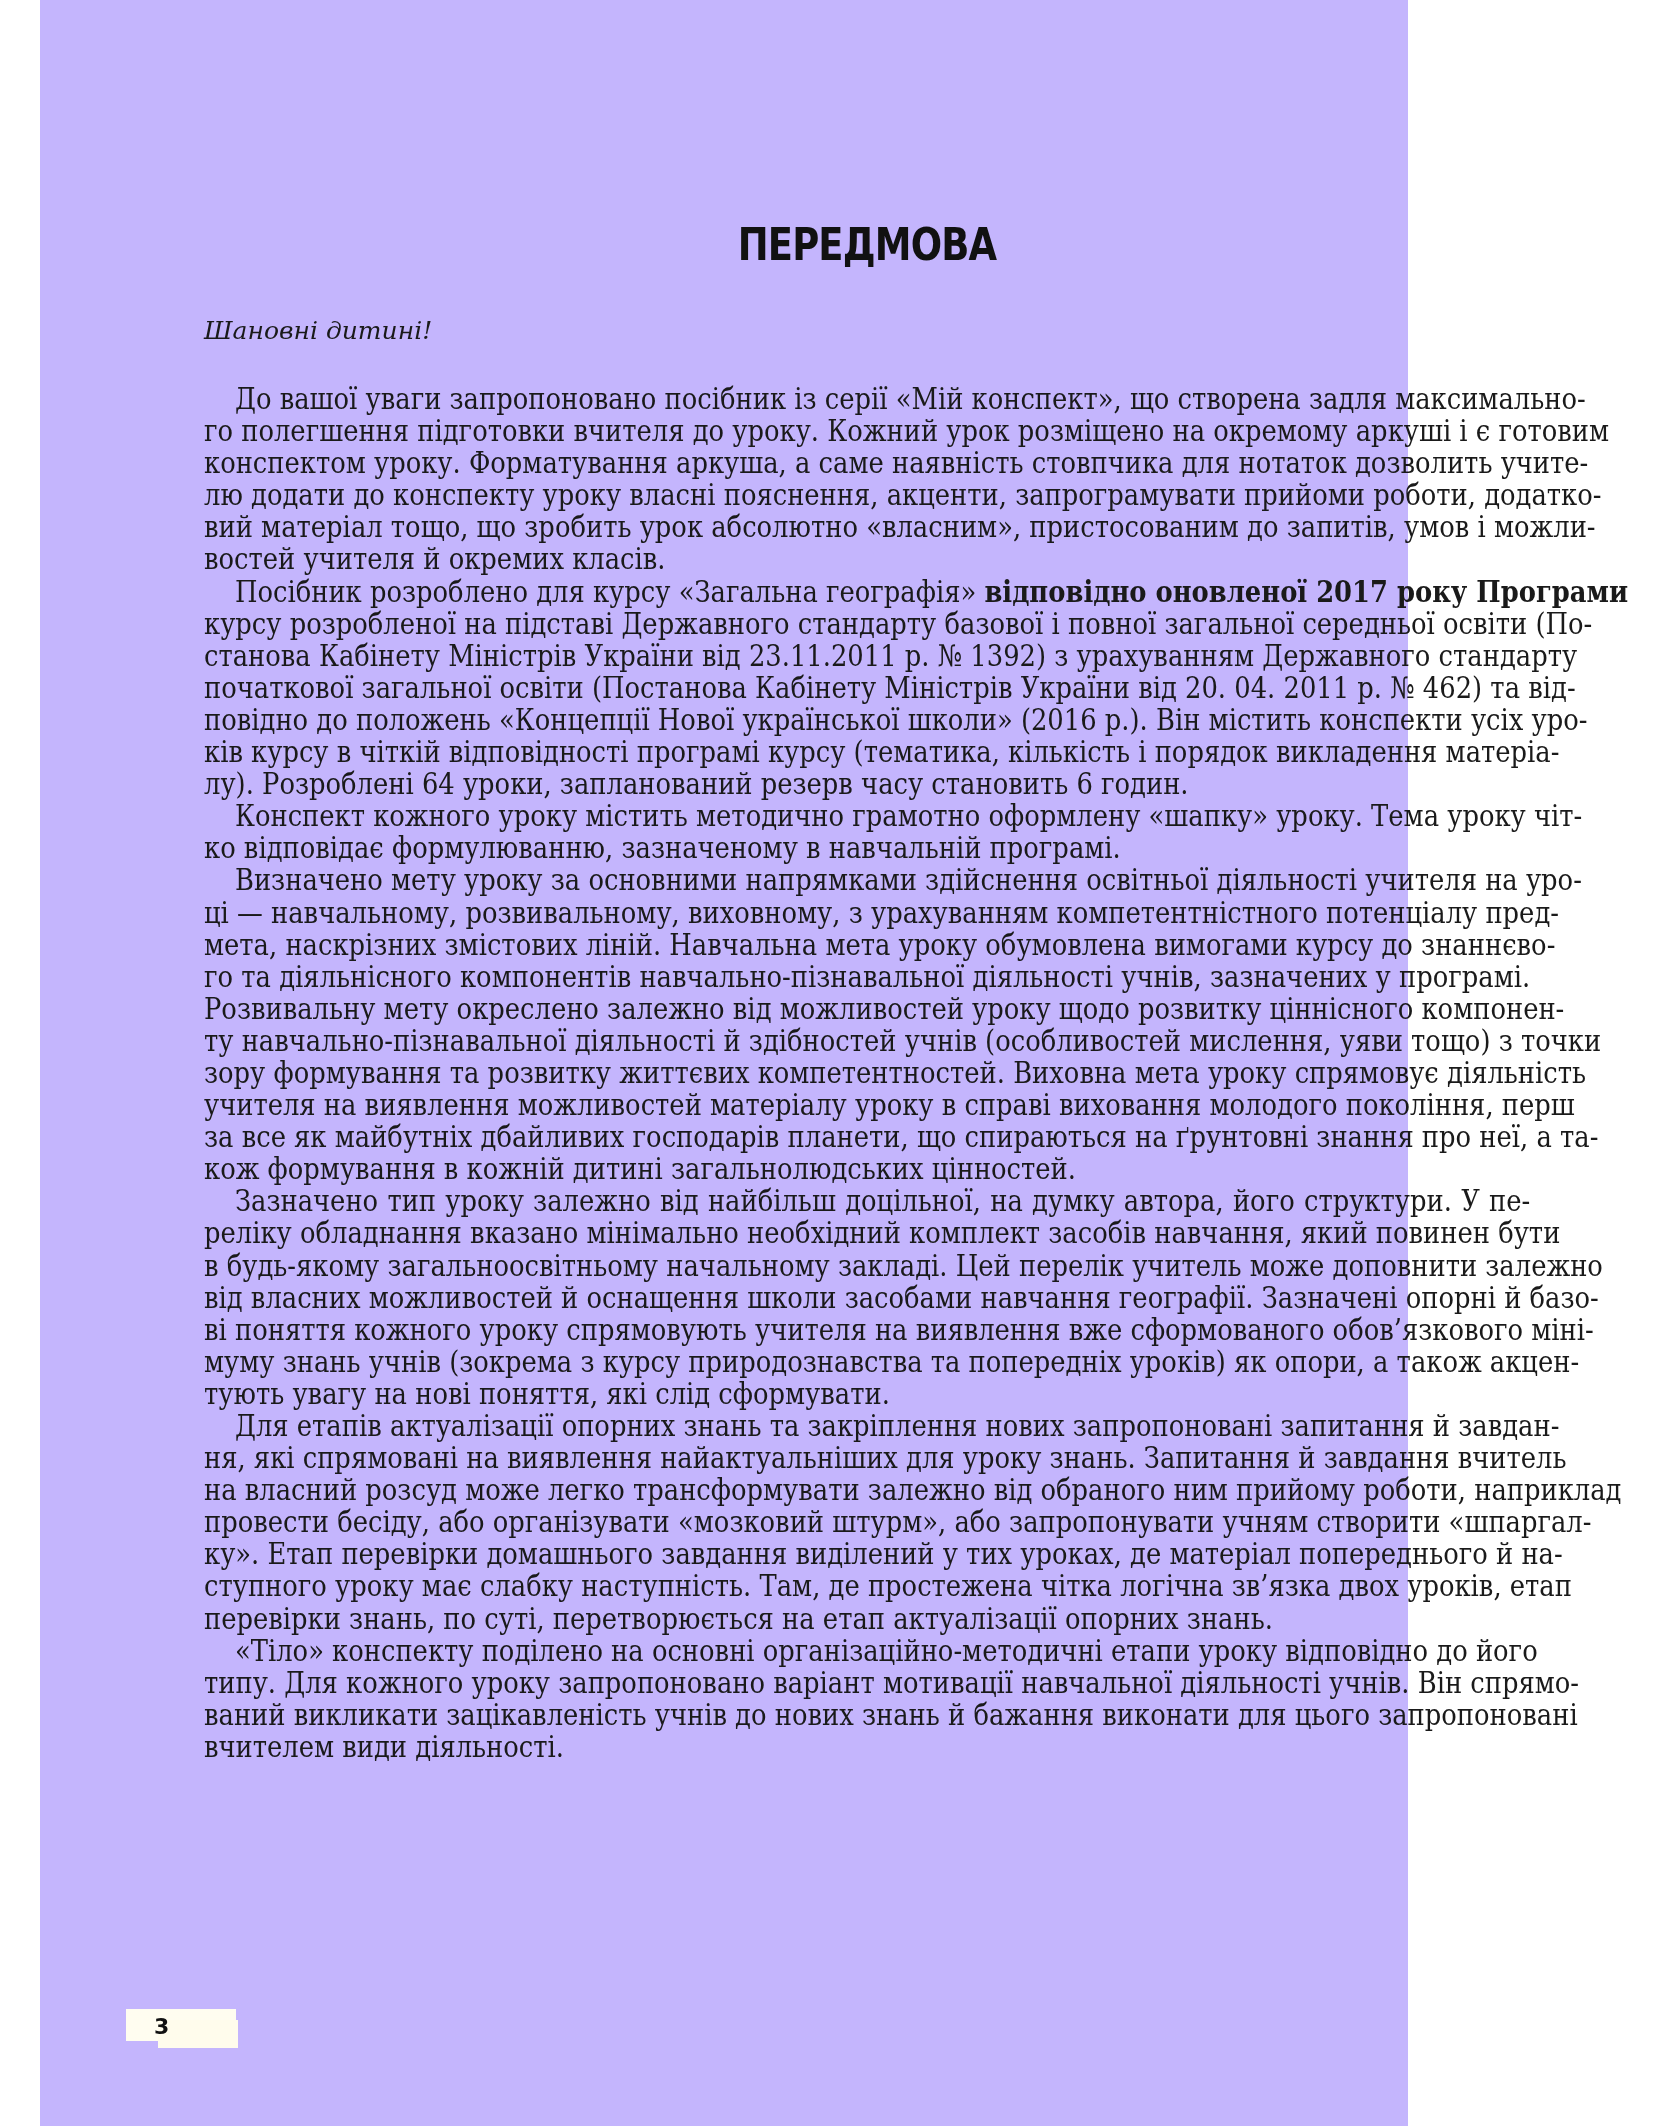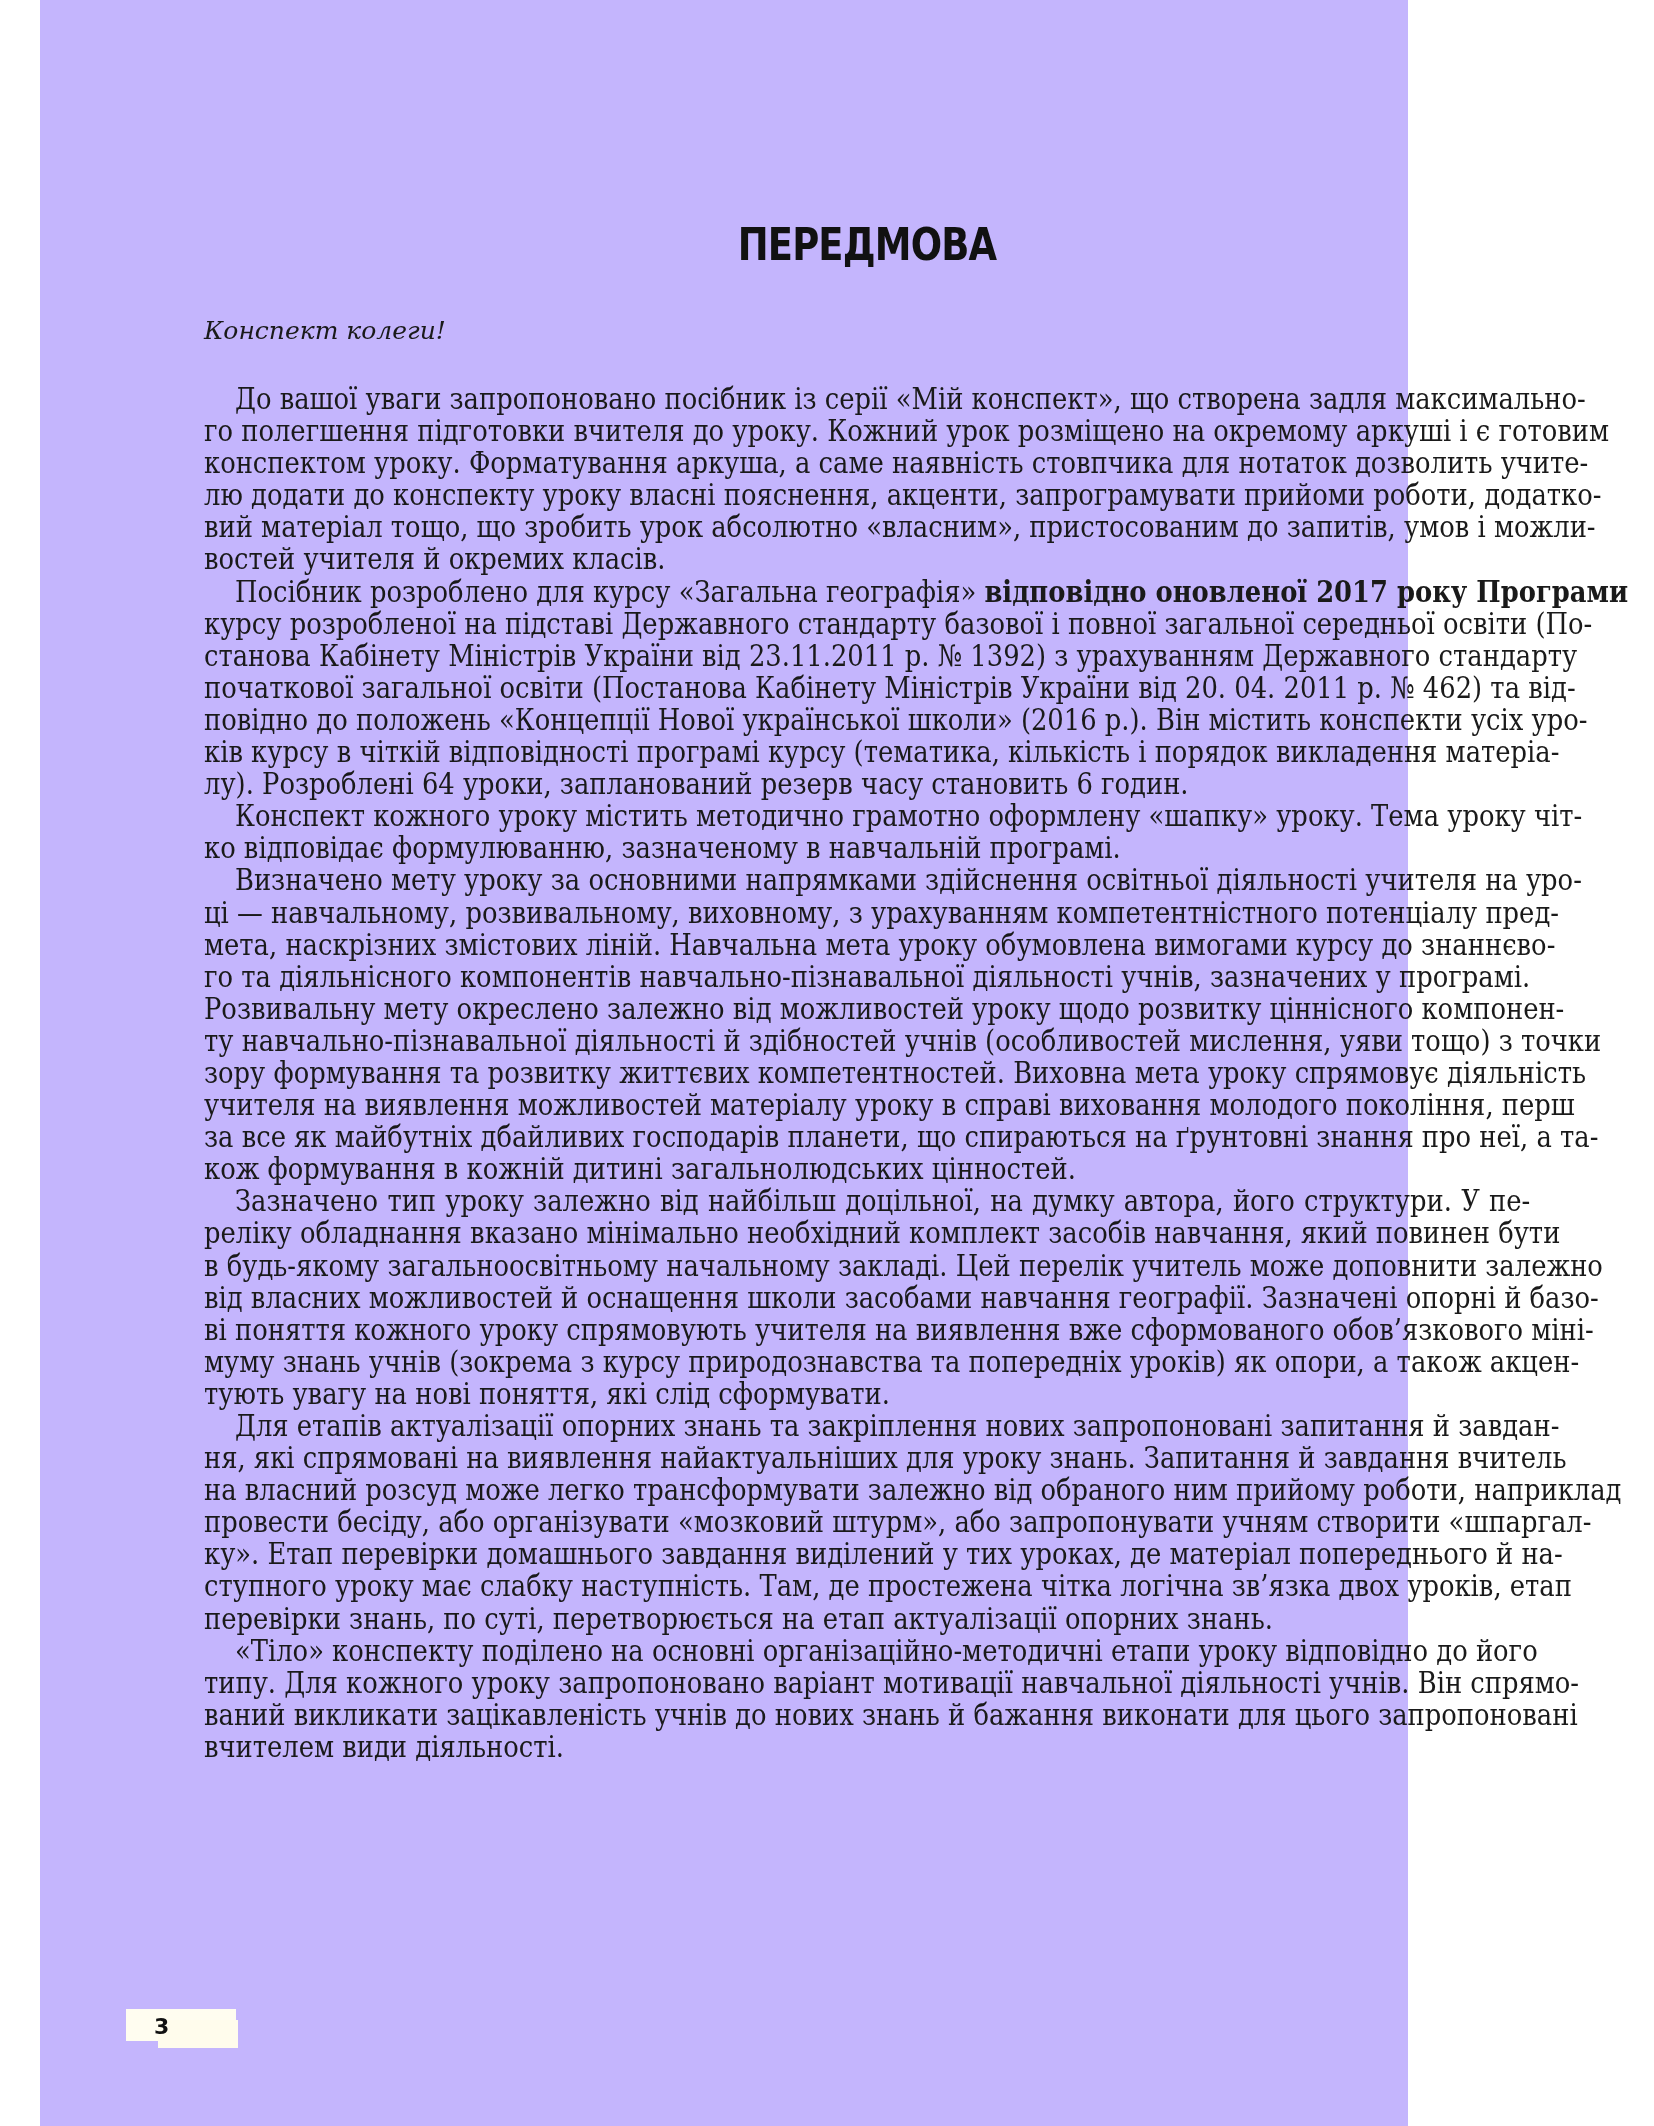--- a/index.html
+++ b/index.html
@@ -35,21 +35,21 @@
   .page-num {
     position: absolute; left: 114px; top: 2014px;
     font-family: "DejaVu Sans", sans-serif; font-weight: bold; font-size: 22px; color: #111;
   }
 </style>
 </head>
 <body>
 
 <div class="page">
   <div class="title">ПЕРЕДМОВА</div>
-  <div class="greeting">Конспект колеги!</div>
+  <div class="greeting">Шановні дитині!</div>
 
   <div class="body" id="preface-body">
       <div>
         <span class="line indent">До вашої уваги запропоновано посібник із серії «Мій конспект», що створена задля максимально-</span>
         <span class="line">го полегшення підготовки вчителя до уроку. Кожний урок розміщено на окремому аркуші і є готовим</span>
         <span class="line">конспектом уроку. Форматування аркуша, а саме наявність стовпчика для нотаток дозволить учите-</span>
         <span class="line">лю додати до конспекту уроку власні пояснення, акценти, запрограмувати прийоми роботи, додатко-</span>
         <span class="line">вий матеріал тощо, що зробить урок абсолютно «власним», пристосованим до запитів, умов і можли-</span>
         <span class="line last">востей учителя й окремих класів.</span>
       </div>

